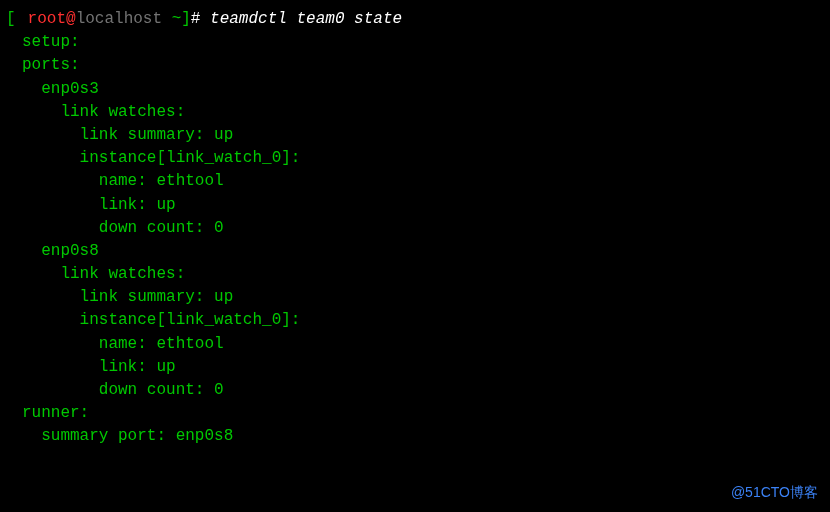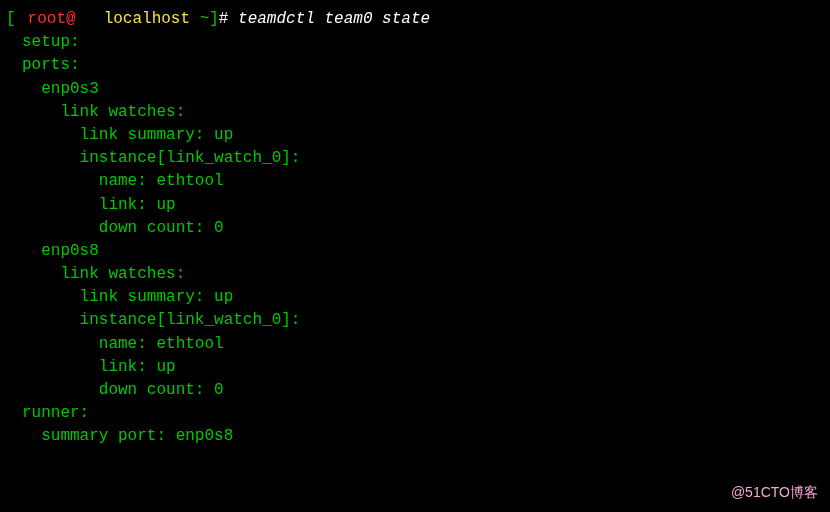--- a/index.html
+++ b/index.html
@@ -28,22 +28,21 @@
       color: #00c800;
     }
     .user {
       color: #ff3030;
       margin-left: 12px;
     }
     .at {
       color: #ff3030;
     }
     .host {
-      color: #fde047;
-      margin-left: 28px;
+      color: #737373;
     }
     .path {
       color: #00c800;
     }
     .hash {
       color: #ffffff;
     }
     .command {
       color: #ffffff;
       font-style: italic;
@@ -58,21 +57,21 @@
       width: 9px;
       height: 17px;
       background: #00ff00;
       vertical-align: text-bottom;
       margin-bottom: 2px;
     }
     .watermark {
       position: absolute;
       right: 12px;
       bottom: 10px;
-      color: #f9a8d4;
+      color: #3b82f6;
       font-family: Arial, sans-serif;
       font-size: 14px;
     }
   </style>
 </head>
 <body>
 
 <div class="terminal">
   <div class="prompt-line"><span class="bracket">[</span><span class="user">root</span><span class="at">@</span><span class="host">localhost</span><span class="path"> ~</span><span class="bracket">]</span><span class="hash"># </span><span class="command">teamdctl team0 state</span></div>
   <div class="output">setup:</div>

